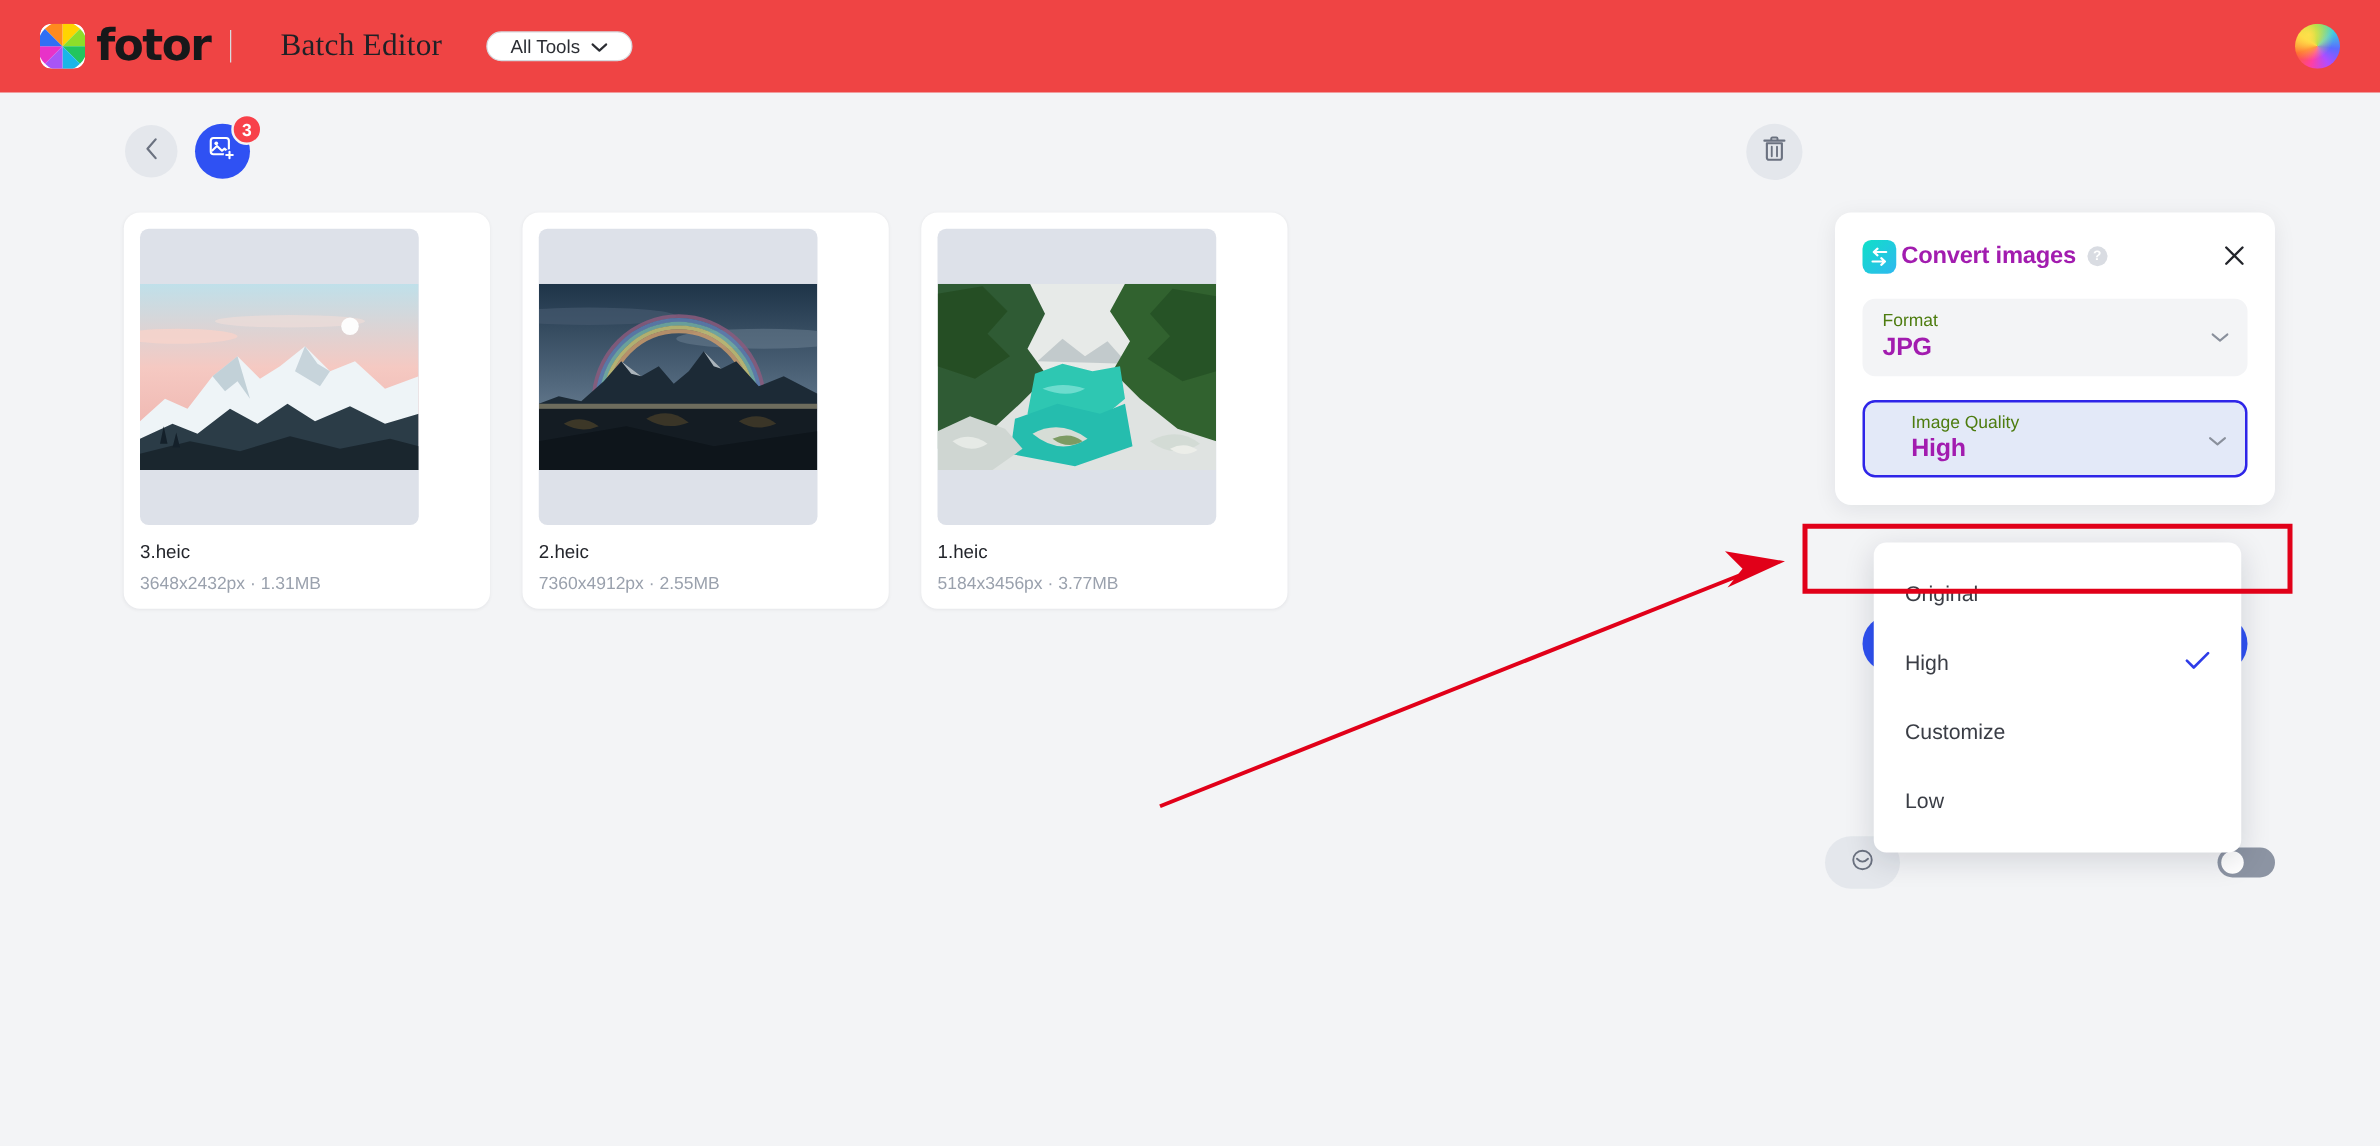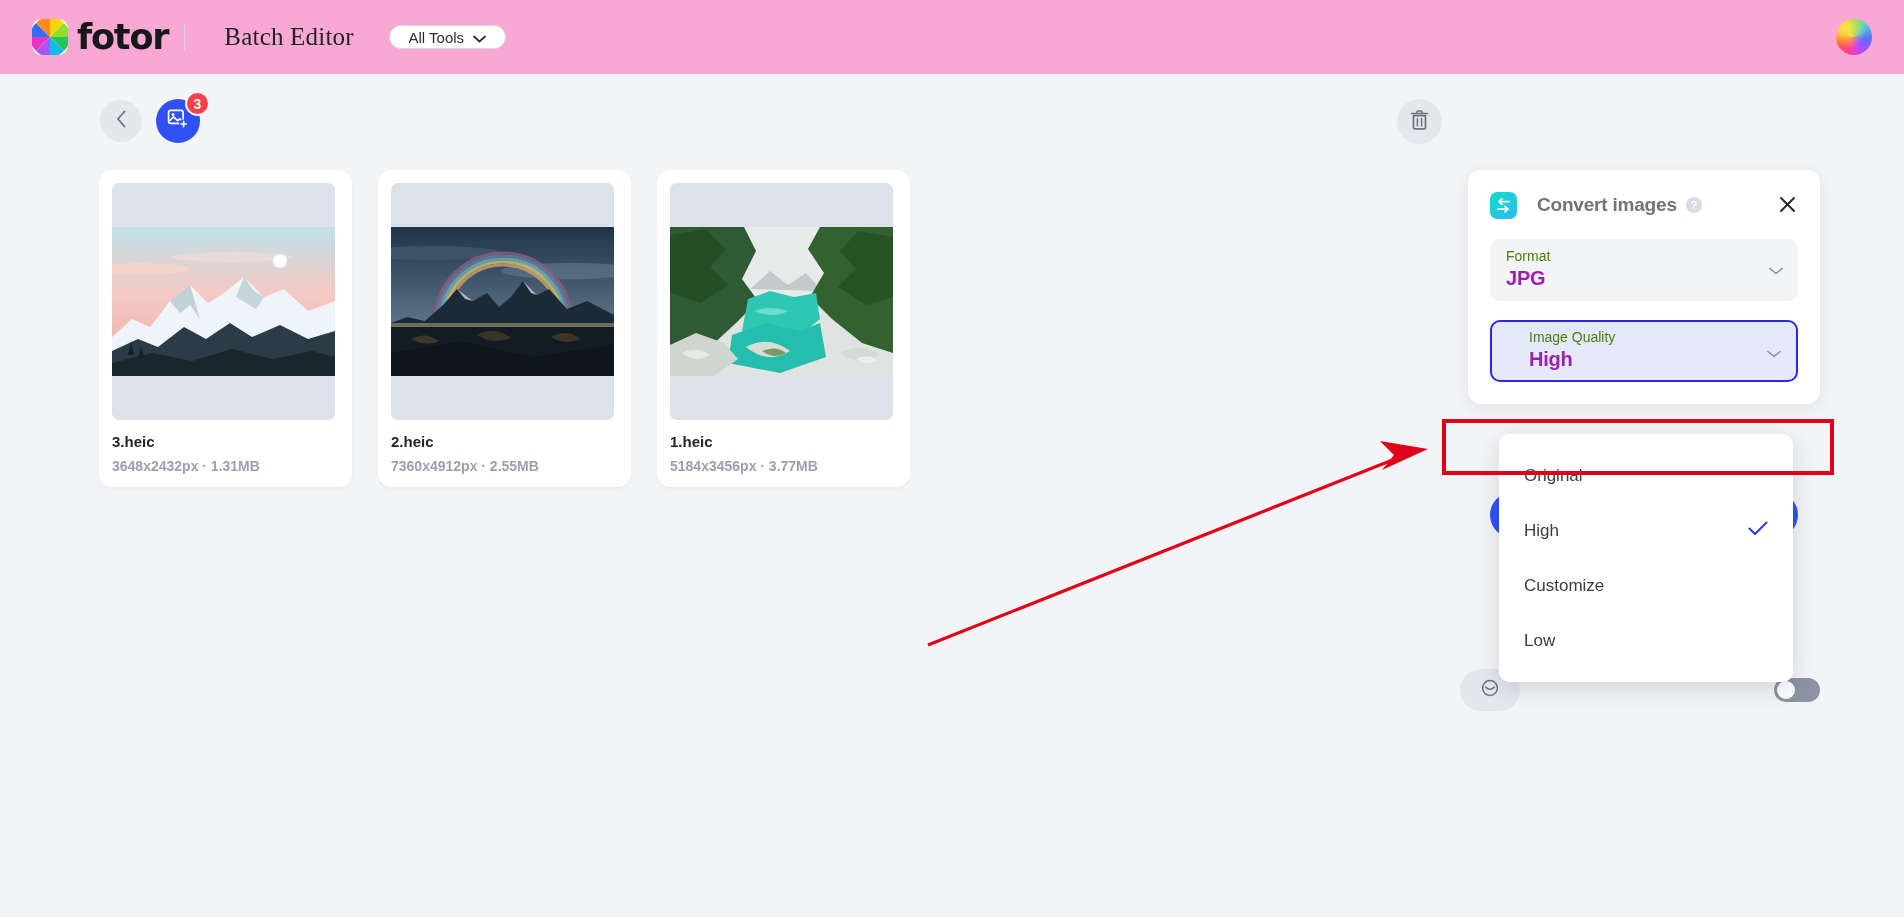--- a/index.html
+++ b/index.html
@@ -10,21 +10,21 @@
     font-family: "Liberation Sans", sans-serif;
     background: #f3f4f6;
   }
 
   
   .topbar {
     position: absolute;
     top: 0; left: 0;
     width: 1904px;
     height: 74px;
-    background: #f9a8d4;
+    background: #ef4444;
     display: flex;
     align-items: center;
     padding-left: 32px;
     z-index: 30;
   }
   .logo-mark {
     width: 36px; height: 36px;
     border-radius: 9px;
     overflow: hidden;
     position: relative;
@@ -143,27 +143,26 @@
   }
 
   
   .cards {
     position: absolute;
     left: 99px; top: 96px;
     display: flex;
     gap: 26px;
   }
   .card {
-    width: 253px;
+    width: 293px;
     background: #ffffff;
     border-radius: 13px;
     padding: 13px 13px 12px 13px;
     box-shadow: 0 1px 3px rgba(16,24,40,0.06);
     cursor: pointer;
-    font-weight: bold;
   }
   .thumb {
     width: 223px;
     height: 237px;
     border-radius: 7px;
     background: #dde1e9;
     overflow: hidden;
     display: flex;
     align-items: center;
     justify-content: center;
@@ -207,24 +206,24 @@
   .panel-icon {
     width: 27px; height: 27px;
     border-radius: 7px;
     background: linear-gradient(135deg, #0fe0c8 0%, #2fb8f0 100%);
     display: flex;
     align-items: center;
     justify-content: center;
     flex: 0 0 auto;
   }
   .panel-title {
-    margin-left: 20px;
+    margin-left: 4px;
     font-size: 19px;
     font-weight: 700;
-    color: #737373;
+    color: #a21caf;
     letter-spacing: -0.2px;
   }
   .help-icon {
     margin-left: 9px;
     width: 16px; height: 16px;
     border-radius: 50%;
     background: #d9dce2;
     color: #ffffff;
     font-size: 11px;
     font-weight: 700;

